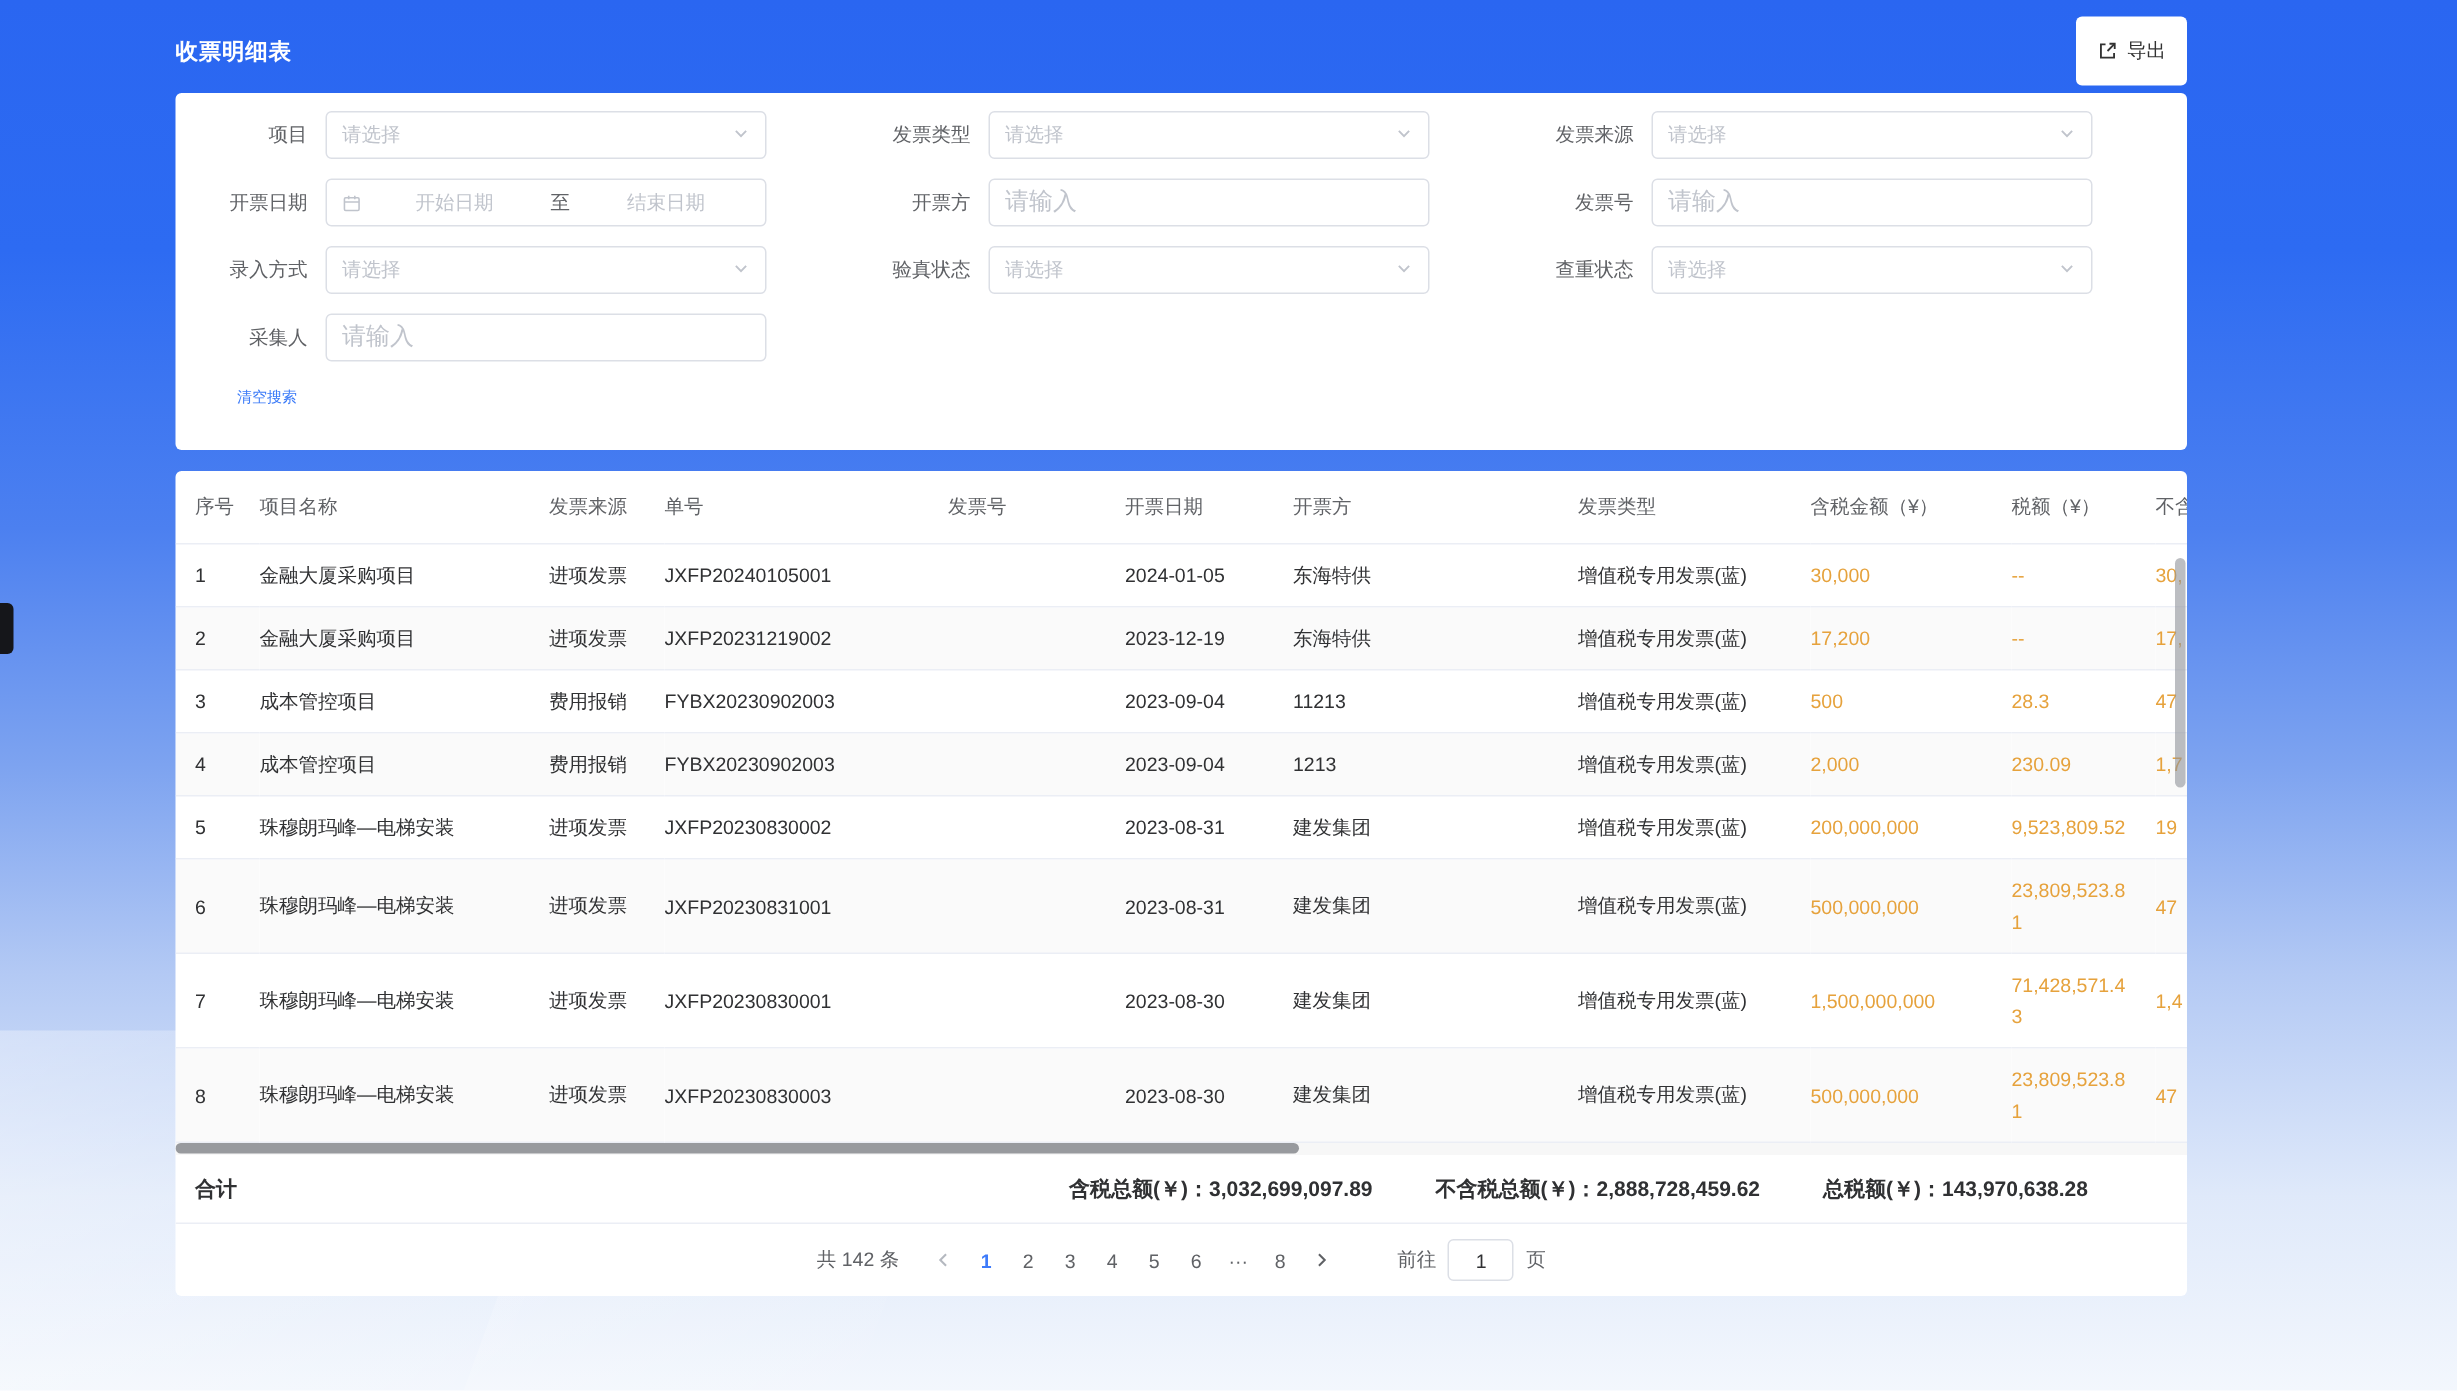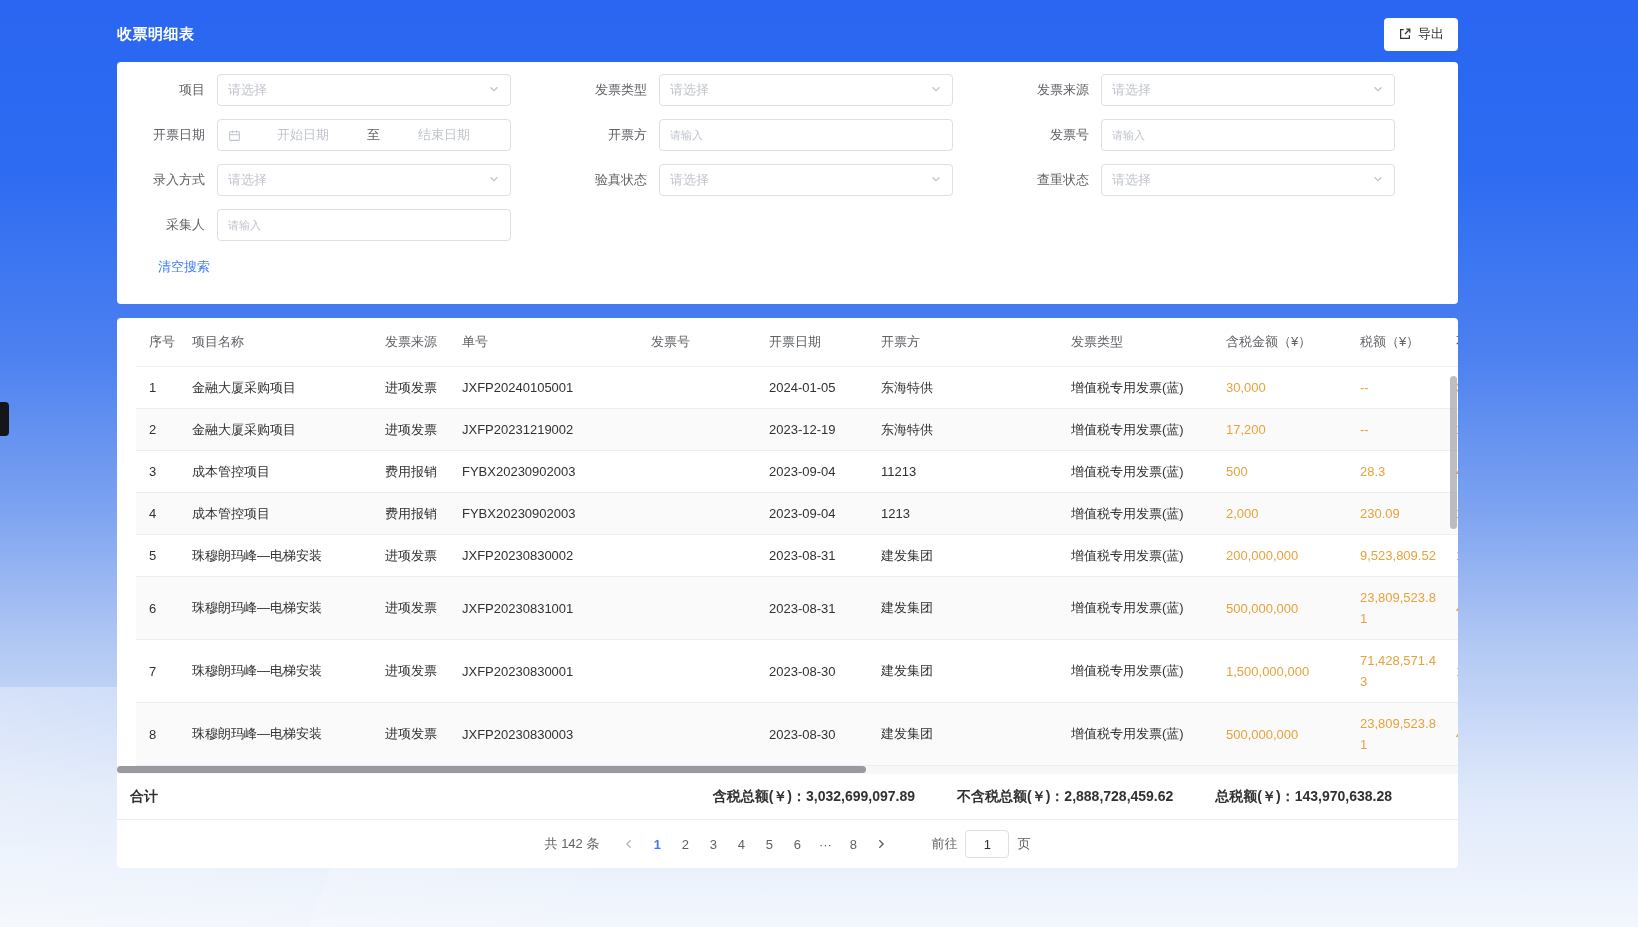--- a/index.html
+++ b/index.html
@@ -11,44 +11,44 @@
   }
   .deco { position:absolute; background:linear-gradient(120deg,rgba(255,255,255,.35),rgba(255,255,255,0)); transform:skewX(-20deg); }
   .deco1 { left:-60px; bottom:-60px; width:420px; height:300px; }
   .deco2 { left:320px; bottom:-80px; width:260px; height:220px; opacity:.6; }
 
   .page { position:absolute; left:117px; top:0; width:1341px; }
 
   
   .topbar { height:62px; display:flex; align-items:center; justify-content:space-between; padding-top:6px; }
   .page-title { color:#ffffff; font-size:15px; font-weight:bold; letter-spacing:.5px; }
-  .export-btn { height:33px; background:#ffffff; border:none; border-radius:4px; padding:0 14px; display:flex; align-items:center; gap:6px; font-size:13px; color:#333; cursor:pointer; font-family:inherit; }
+  .export-btn { height:46px; background:#ffffff; border:none; border-radius:4px; padding:0 14px; display:flex; align-items:center; gap:6px; font-size:13px; color:#333; cursor:pointer; font-family:inherit; }
   .export-btn svg { display:block; }
 
   
   .filter-card { background:#ffffff; border-radius:4px; padding:12px 0 28px 0; }
   .f-row { display:flex; margin-bottom:13px; }
   .f-cell { display:flex; align-items:center; width:442px; }
   .f-lbl { width:100px; text-align:right; padding-right:12px; font-size:13px; color:#606266; flex-shrink:0; white-space:nowrap; }
   .ctrl { width:294px; height:32px; border:1px solid #dcdfe6; border-radius:4px; background:#fff; display:flex; align-items:center; padding:0 10px; font-size:13px; }
   .ctrl .ph { color:#c0c4cc; flex:1; overflow:hidden; white-space:nowrap; }
-  .ctrl input { border:none; outline:none; flex:1; font-size:11px; color:#ec4899; font-family:Liberation Sans, sans-serif; min-width:0; }
+  .ctrl input { border:none; outline:none; flex:1; font-size:16px; color:#ec4899; font-family:Liberation Sans, sans-serif; min-width:0; }
   .ctrl input::placeholder { color:#c0c4cc; }
   .chev { flex-shrink:0; }
   .date-ctrl .sep { color:#606266; padding:0 8px; flex-shrink:0; }
   .date-ctrl .ph { text-align:left; }
   .date-ctrl .cal { margin-right:6px; flex-shrink:0; display:flex; }
   .btn-row { display:flex; align-items:center; margin-top:17px; padding-left:17px; }
   .search-btn { width:199px; height:33px; background:#4678fa; color:#fff; border:none; border-radius:4px; font-size:13px; cursor:pointer; font-family:inherit; }
-  .clear-link { margin-left:24px; color:#3a7af8; font-size:13px; text-decoration:none; cursor:pointer; }
+  .clear-link { margin-left:24px; color:#3a7af8; font-size:10px; text-decoration:none; cursor:pointer; }
 
   
   .table-card { margin-top:14px; background:#ffffff; border-radius:4px; position:relative; overflow:hidden; }
   .tbl-wrap { width:1341px; overflow:hidden; }
-  table { width:1380px; table-layout:fixed; border-collapse:collapse; font-size:13px;margin-left:19px; }
+  table { width:1380px; table-layout:fixed; border-collapse:collapse; font-size:13px; }
   thead th { text-align:left; color:#606266; font-weight:500; padding:15px 16px 15px 0; border-bottom:1px solid #ebeef5; white-space:nowrap; overflow:hidden; }
   th.first, td.first { padding-left:13px; }
   tbody td { text-align:left; padding:10px 16px 10px 0; border-bottom:1px solid #ebeef5; color:#303133; white-space:nowrap; overflow:hidden; }
   tbody tr.even { background:#fafafa; }
   td.amt { color:#e6a23c; }
   td.tax { color:#e6a23c; white-space:normal; word-break:break-all; line-height:21px; }
 
   .h-scroll { position:relative; height:8px; background:#f7f7f7; }
   .h-thumb { position:absolute; left:0; top:0; height:7px; width:749px; background:rgba(120,123,128,.75); border-radius:4px; cursor:pointer; }
   .v-thumb { position:absolute; right:1px; top:58px; width:7px; height:153px; background:rgba(144,147,153,.6); border-radius:4px; cursor:pointer; }

